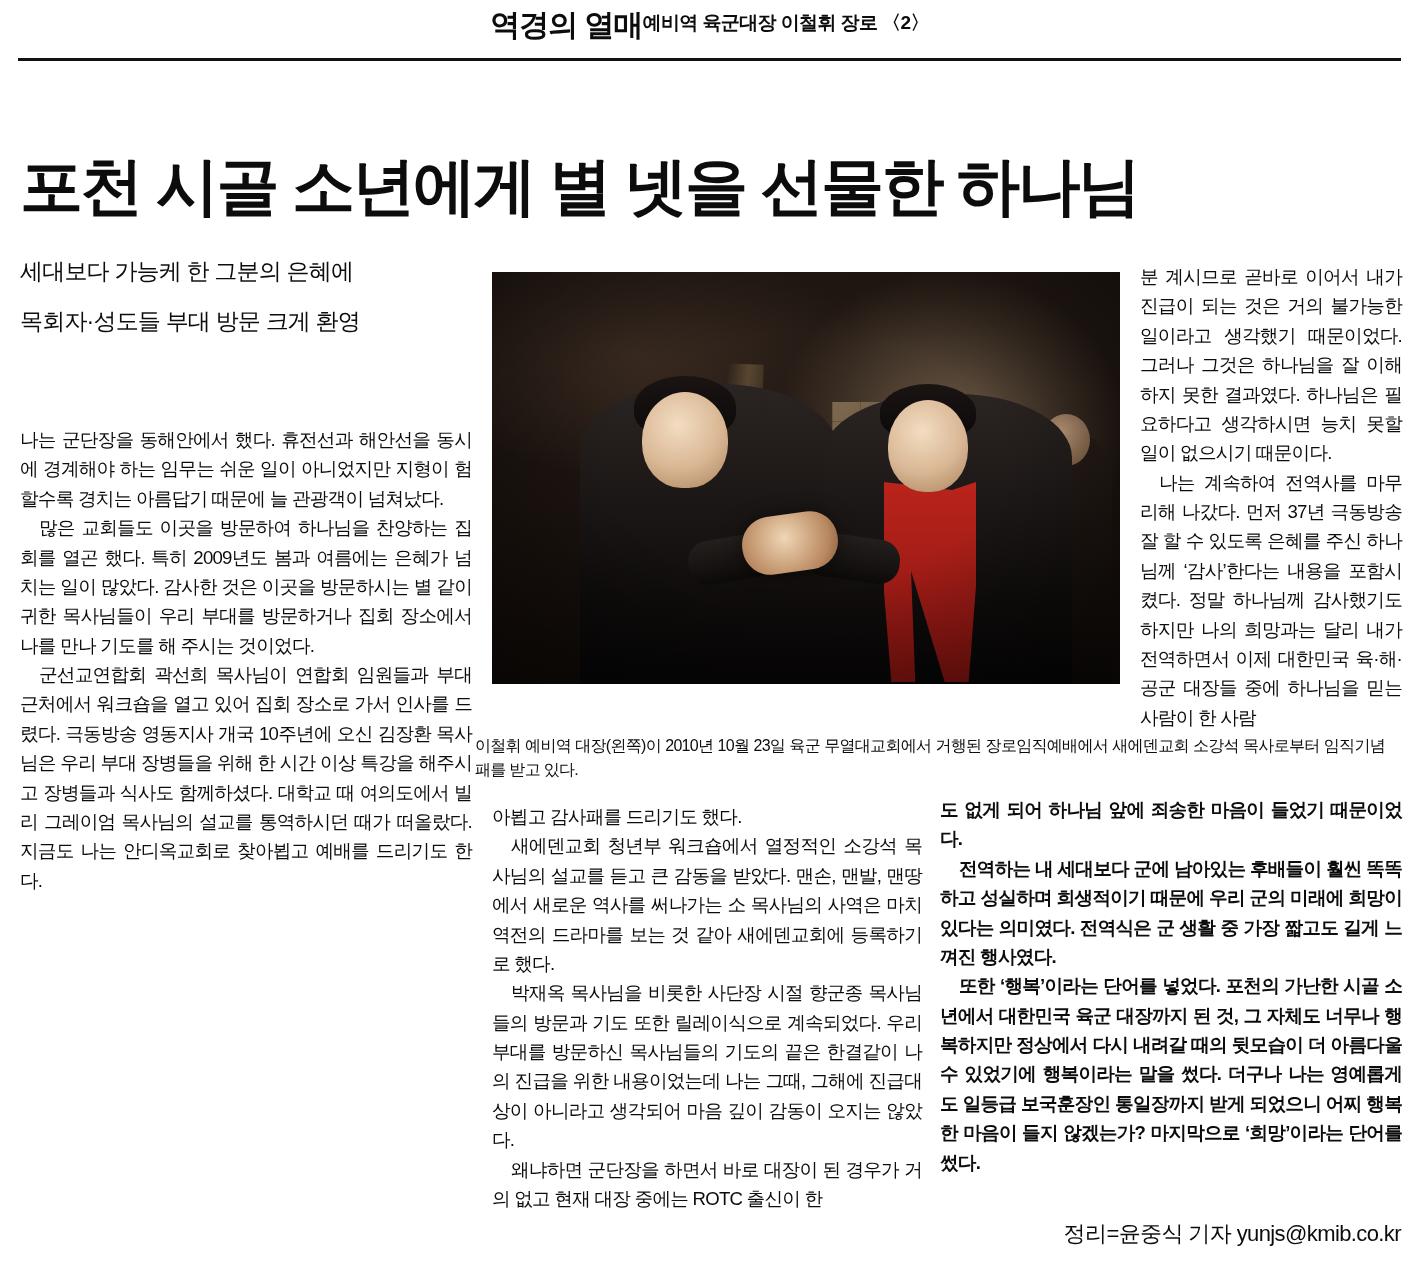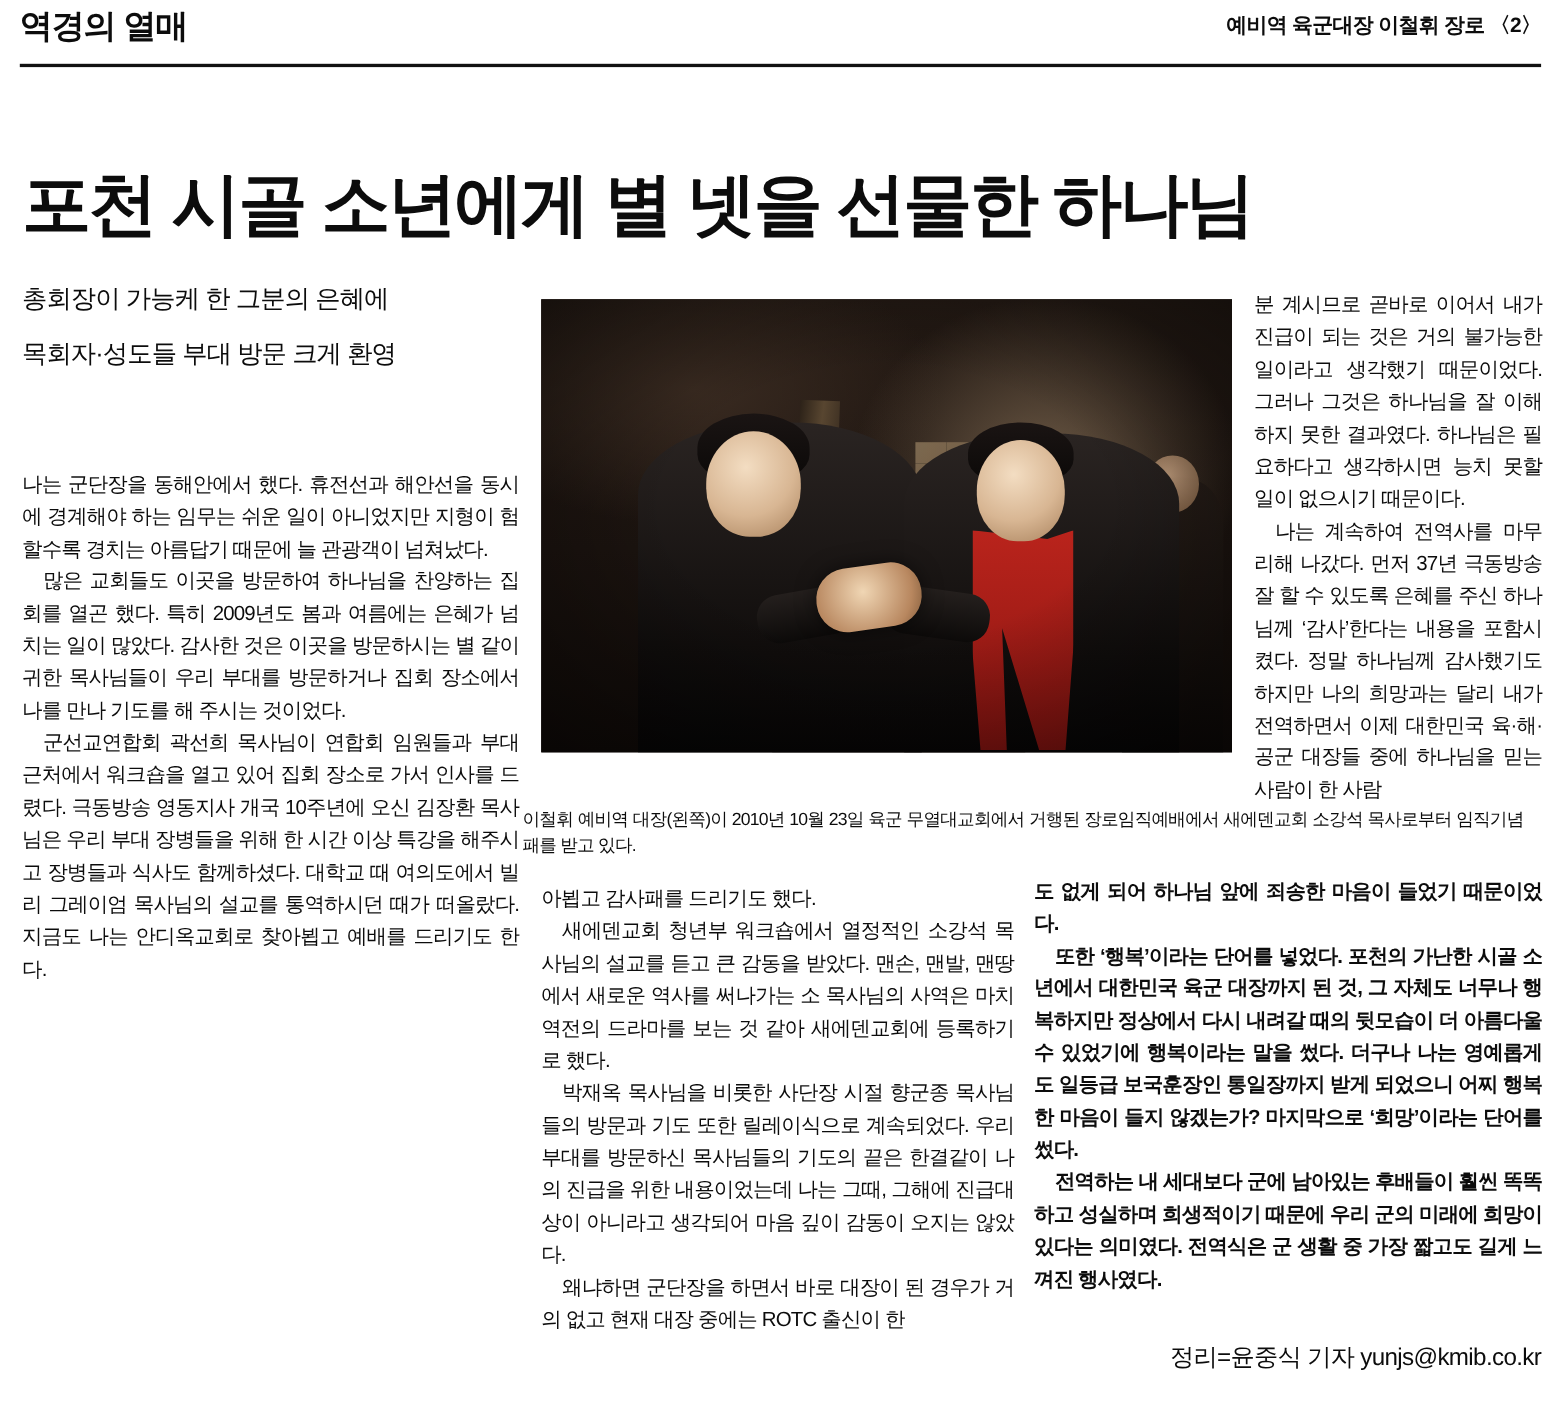--- a/index.html
+++ b/index.html
@@ -23,21 +23,21 @@
   }
 
   
   .masthead {
     position: absolute;
     left: 18px;
     top: 10px;
     width: 1383px;
     display: flex;
     align-items: flex-end;
-    justify-content: space-between;
+    justify-content: center;
   }
   .kicker {
     font-size: 30px;
     font-weight: bold;
     letter-spacing: -1px;
     line-height: 1;
     padding-bottom: 2px;
   }
   .masthead-right {
     font-size: 19px;
@@ -302,21 +302,21 @@
 
   <div class="masthead">
     <div class="kicker">역경의 열매</div>
     <div class="masthead-right">예비역 육군대장 이철휘 장로 〈2〉</div>
   </div>
   <div class="rule"></div>
 
   <h1 class="headline">포천 시골 소년에게 별 넷을 선물한 하나님</h1>
 
   <div class="subheads">
-    <div class="subhead">총회장이 가능케 한 그분의 은혜에</div>
+    <div class="subhead">세대보다 가능케 한 그분의 은혜에</div>
     <div class="subhead">목회자·성도들 부대 방문 크게 환영</div>
   </div>
 
   <div class="photo-wrap">
     <div class="photo">
       <div class="bg-wall"></div>
       <div class="wall-panel"></div>
       <div class="flag"></div>
       <div class="gold-lamp" style="left:520px; top:150px;"></div>
       <div class="gold-lamp" style="left:560px; top:170px;"></div>
@@ -365,19 +365,19 @@
     <p class="indent">왜냐하면 군단장을 하면서 바로 대장이 된 경우가 거의 없고 현재 대장 중에는 ROTC 출신이 한</p>
   </div>
 
   <div class="col" id="col3">
     <p>분 계시므로 곧바로 이어서 내가 진급이 되는 것은 거의 불가능한 일이라고 생각했기 때문이었다. 그러나 그것은 하나님을 잘 이해하지 못한 결과였다. 하나님은 필요하다고 생각하시면 능치 못할 일이 없으시기 때문이다.</p>
     <p class="indent">나는 계속하여 전역사를 마무리해 나갔다. 먼저 37년 극동방송 잘 할 수 있도록 은혜를 주신 하나님께 ‘감사’한다는 내용을 포함시켰다. 정말 하나님께 감사했기도 하지만 나의 희망과는 달리 내가 전역하면서 이제 대한민국 육·해·공군 대장들 중에 하나님을 믿는 사람이 한 사람</p>
   </div>
 
   <div class="col" id="col3b">
     <p>도 없게 되어 하나님 앞에 죄송한 마음이 들었기 때문이었다.</p>
+    <p class="indent">전역하는 내 세대보다 군에 남아있는 후배들이 훨씬 똑똑하고 성실하며 희생적이기 때문에 우리 군의 미래에 희망이 있다는 의미였다. 전역식은 군 생활 중 가장 짧고도 길게 느껴진 행사였다.</p>
     <p class="indent">또한 ‘행복’이라는 단어를 넣었다. 포천의 가난한 시골 소년에서 대한민국 육군 대장까지 된 것, 그 자체도 너무나 행복하지만 정상에서 다시 내려갈 때의 뒷모습이 더 아름다울 수 있었기에 행복이라는 말을 썼다. 더구나 나는 영예롭게도 일등급 보국훈장인 통일장까지 받게 되었으니 어찌 행복한 마음이 들지 않겠는가? 마지막으로 ‘희망’이라는 단어를 썼다.</p>
-    <p class="indent">전역하는 내 세대보다 군에 남아있는 후배들이 훨씬 똑똑하고 성실하며 희생적이기 때문에 우리 군의 미래에 희망이 있다는 의미였다. 전역식은 군 생활 중 가장 짧고도 길게 느껴진 행사였다.</p>
   </div>
 
   <div class="byline">정리=윤중식 기자 yunjs@kmib.co.kr</div>
 
 </div>
 
 </body></html>

